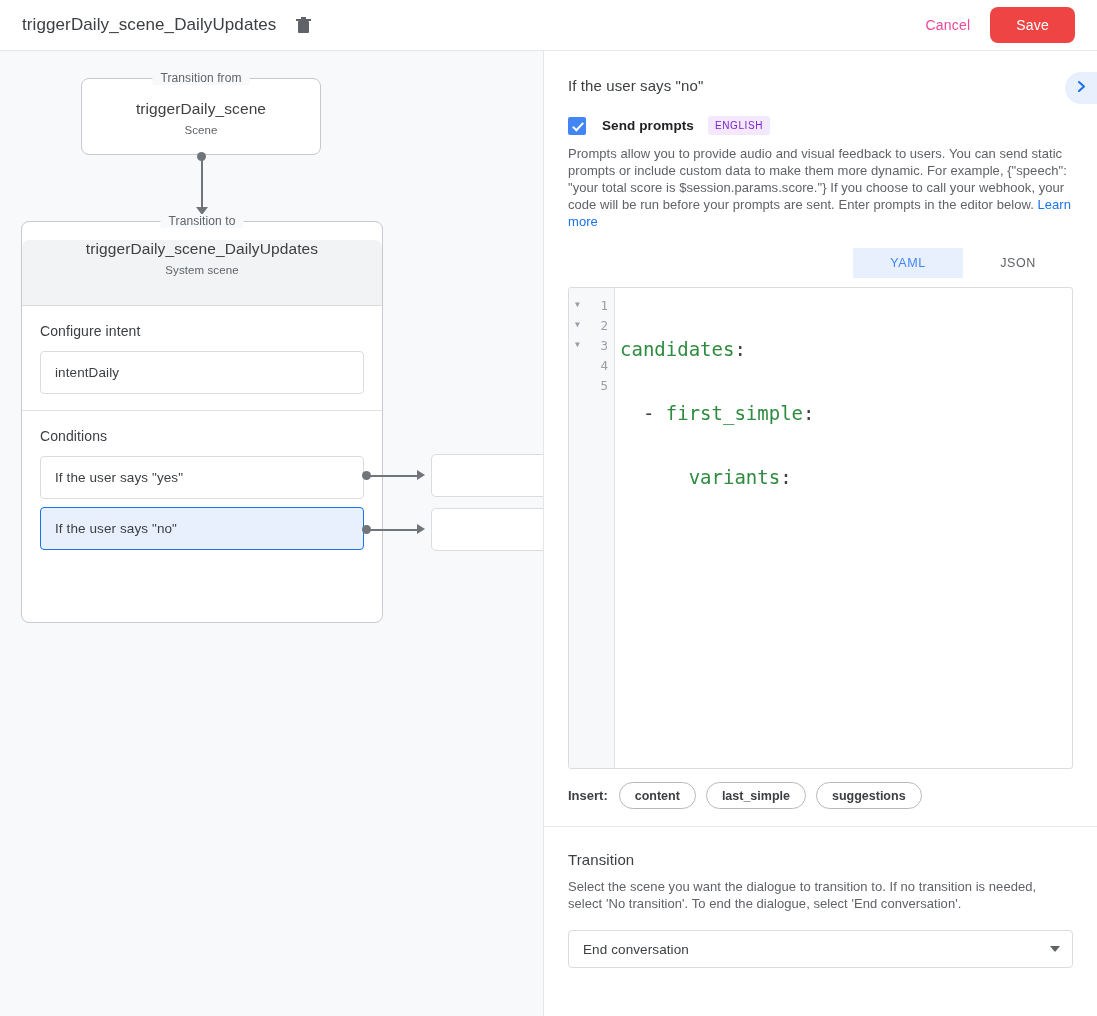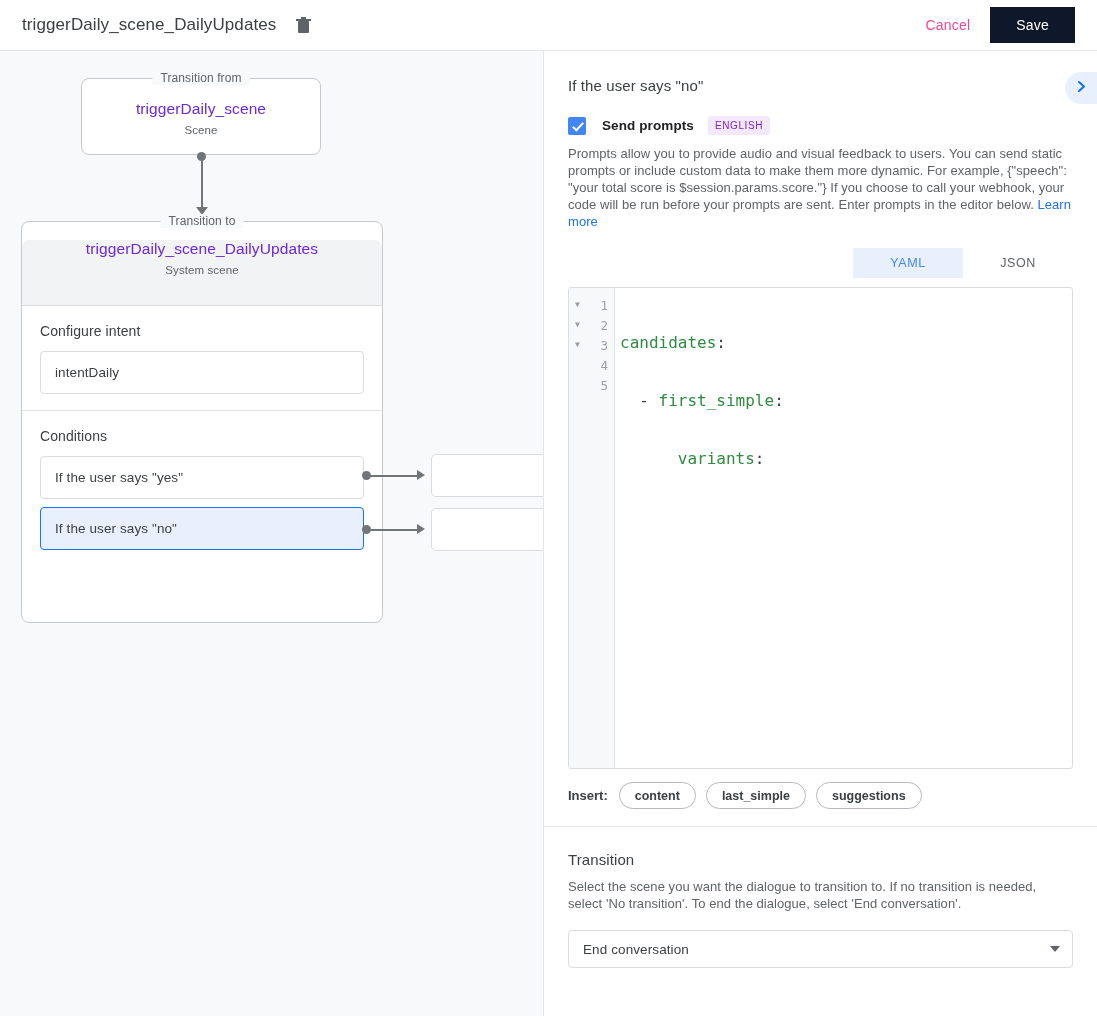--- a/index.html
+++ b/index.html
@@ -45,29 +45,29 @@
     background: transparent;
     border: none;
     padding: 9px 14px;
     margin-right: 6px;
     border-radius: 4px;
     cursor: pointer;
     letter-spacing: 0.2px;
     font-family: inherit;
   }
   .save-btn {
-    background: #0f172a;
+    background: #ef4444;
     color: #ffffff;
     border: none;
     font-size: 14px;
     font-weight: 500;
     letter-spacing: 0.2px;
     padding: 0 26px;
     height: 36px;
-    border-radius: 0;
+    border-radius: 8px;
     margin-right: 22px;
     cursor: pointer;
     font-family: inherit;
   }
 
   
   .canvas {
     position: absolute;
     left: 0; top: 51px;
     width: 543px; height: 965px;
@@ -93,21 +93,21 @@
     white-space: nowrap;
     letter-spacing: 0.1px;
   }
   #from-card {
     left: 81px; top: 27px;
     width: 240px; height: 77px;
   }
   .scene-name {
     text-align: center;
     font-size: 15.5px;
-    color: #6d28d9;
+    color: #404040;
     margin-top: 21px;
     letter-spacing: 0.1px;
   }
   .scene-sub {
     text-align: center;
     font-size: 11.5px;
     color: #5f6368;
     margin-top: 6px;
     letter-spacing: 0.1px;
   }
@@ -313,21 +313,21 @@
     left: 6px;
     color: #9aa0a6;
     font-size: 8px;
     line-height: 1;
     cursor: pointer;
   }
   .code {
     flex: 1 1 auto;
     padding-top: 7px;
     font-family: "DejaVu Sans Mono", monospace;
-    font-size: 16px;
+    font-size: 19px;
     white-space: pre;
     overflow: hidden;
   }
   .code-row { height: 20px; line-height: 20px; padding-left: 5px; }
   .code-row.hl { background: #e8f0fe; }
   .k { color: #2e8b3f; }
   .s { color: #c0392b; }
   .p { color: #3c4043; }
 
   

